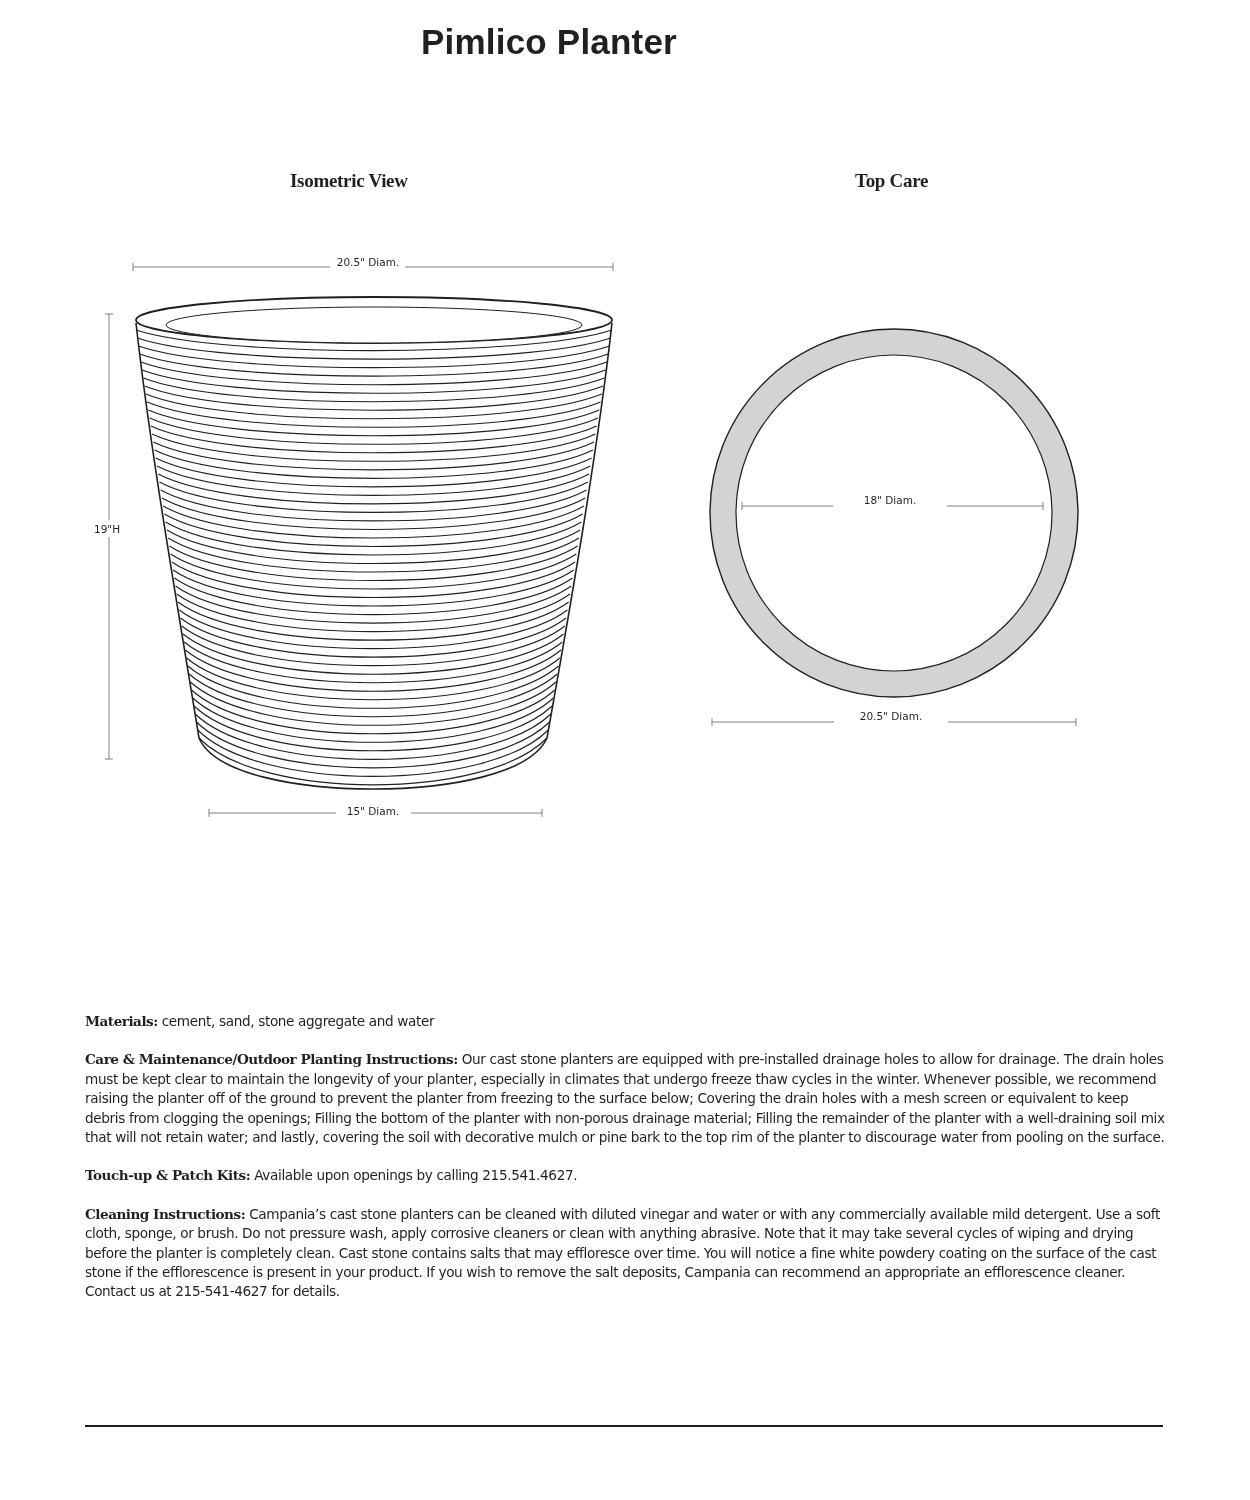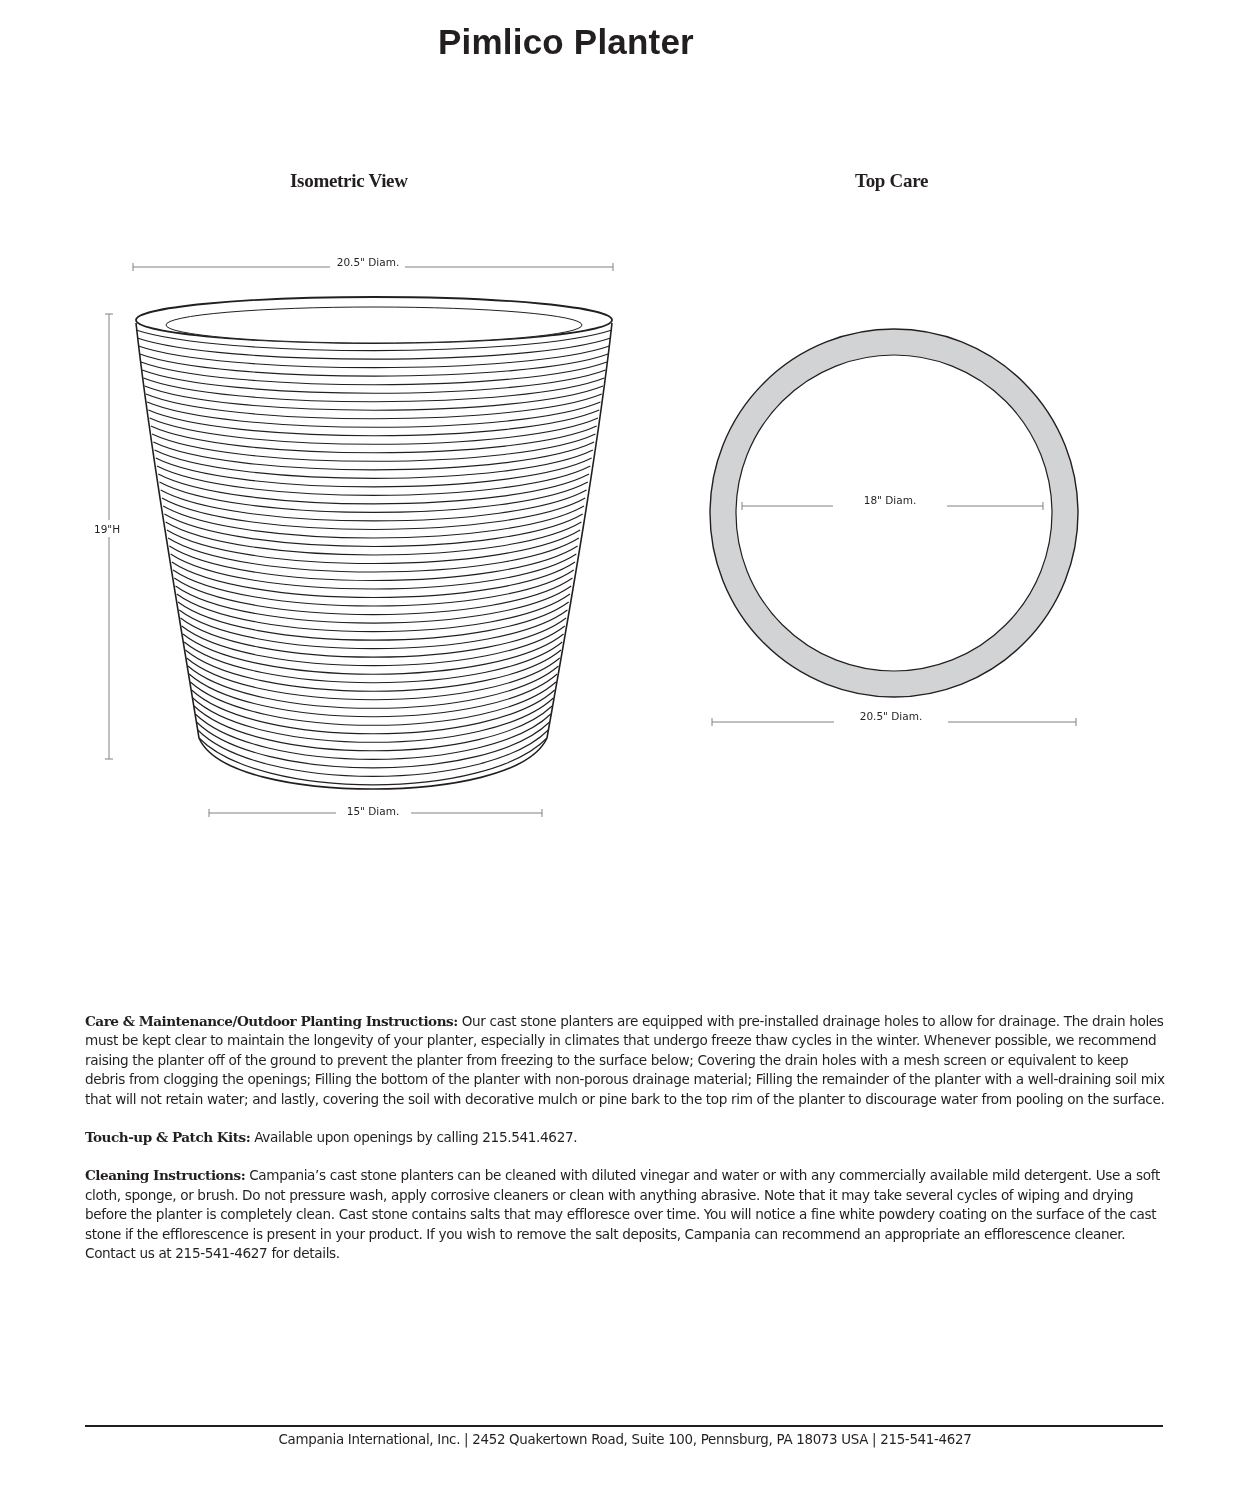--- a/index.html
+++ b/index.html
@@ -1,17 +1,17 @@
 <!DOCTYPE html>
 <html><head>
 <meta charset="utf-8">
 <style>
   html, body { margin:0; padding:0; background:#ffffff; }
   body { width:1250px; height:1500px; position:relative; overflow:hidden; font-family:"Liberation Sans", sans-serif; color:#231f20; }
-  .title { position:absolute; top:22px; left:17px; width:1098px; text-align:center; font-family:"Liberation Sans", sans-serif; font-weight:bold; font-size:35px; color:#231f20; letter-spacing:0.2px; }
+  .title { position:absolute; top:22px; left:0; width:1098px; text-align:center; font-family:"Liberation Sans", sans-serif; font-weight:bold; font-size:35px; color:#231f20; letter-spacing:0.2px; }
   .view-title { position:absolute; top:170px; font-family:"Liberation Serif", serif; font-weight:bold; font-size:19px; color:#231f20; letter-spacing:-0.3px;text-align:center; }
   .iso-title { left:290px; }
   .top-title { left:855px; }
   .drawing { position:absolute; left:0; top:0; }
   .dim-label { font-family:"DejaVu Sans", sans-serif; font-size:10.5px; fill:#231f20; }
   .body-text { position:absolute; left:85px; width:1080px; font-family:"DejaVu Sans", sans-serif; font-size:13.6px; line-height:19.4px; color:#231f20; letter-spacing:-0.35px; }
   .body-text p { margin:0 0 19px 0; }
   .body-text b { font-family:"DejaVu Serif", serif; font-weight:bold; letter-spacing:-0.5px; }
   .footer-rule { position:absolute; left:85px; top:1425px; width:1078px; height:2px; background:#231f20; }
   .footer { position:absolute; left:0; top:1431px; width:1250px; text-align:center; font-family:"DejaVu Sans", sans-serif; font-size:13.4px; line-height:18px; color:#231f20; letter-spacing:-0.3px; }
@@ -133,21 +133,21 @@
       <line x1="712" y1="722" x2="834" y2="722"></line>
       <line x1="948" y1="722" x2="1076" y2="722"></line>
       <line x1="712" y1="718" x2="712" y2="726"></line>
       <line x1="1076" y1="718" x2="1076" y2="726"></line>
     </g>
     <text class="dim-label" x="891" y="720" text-anchor="middle">20.5" Diam.</text>
   </g>
 </svg>
 
 <div class="body-text" style="top:1012px;">
+  <p><b>Materials:</b><span> cement, sand, stone aggregate and water</span></p>
   <p><b>Care &amp; Maintenance/Outdoor Planting Instructions:</b><span> Our cast stone planters are equipped with pre-installed drainage holes to allow for drainage. The drain holes must be kept clear to maintain the longevity of your planter, especially in climates that undergo freeze thaw cycles in the winter.  Whenever possible, we recommend raising the planter off of the ground to prevent the planter from freezing to the surface below; Covering the drain holes with a mesh screen or equivalent to keep debris from clogging the openings; Filling the bottom of the planter with non-porous drainage material; Filling the remainder of the planter with a well-draining soil mix that will not retain water; and lastly, covering the soil with decorative mulch or pine bark to the top rim of the planter to discourage water from pooling on the surface.</span></p>
   <p><b>Touch-up &amp; Patch Kits:</b><span> Available upon openings by calling 215.541.4627.</span></p>
   <p><b>Cleaning Instructions:</b><span> Campania’s cast stone planters can be cleaned with diluted vinegar and water or with any commercially available mild detergent. Use a soft cloth, sponge, or brush. Do not pressure wash, apply corrosive cleaners or clean with anything abrasive. Note that it may take several cycles of wiping and drying before the planter is completely clean. Cast stone contains salts that may effloresce over time. You will notice a fine white powdery coating on the surface of the cast stone if the efflorescence is present in your product. If you wish to remove the salt deposits, Campania can recommend an appropriate an efflorescence cleaner. Contact us at 215-541-4627 for details.</span></p>
 </div>
 
 <div class="footer-rule"></div>
 <div class="footer">
-  <div>Campania International, Inc. | 2452 Quakertown Road, Suite 100, Pennsburg, PA 18073 USA | 215-541-4627</div>
 </div>
 
 </body></html>

